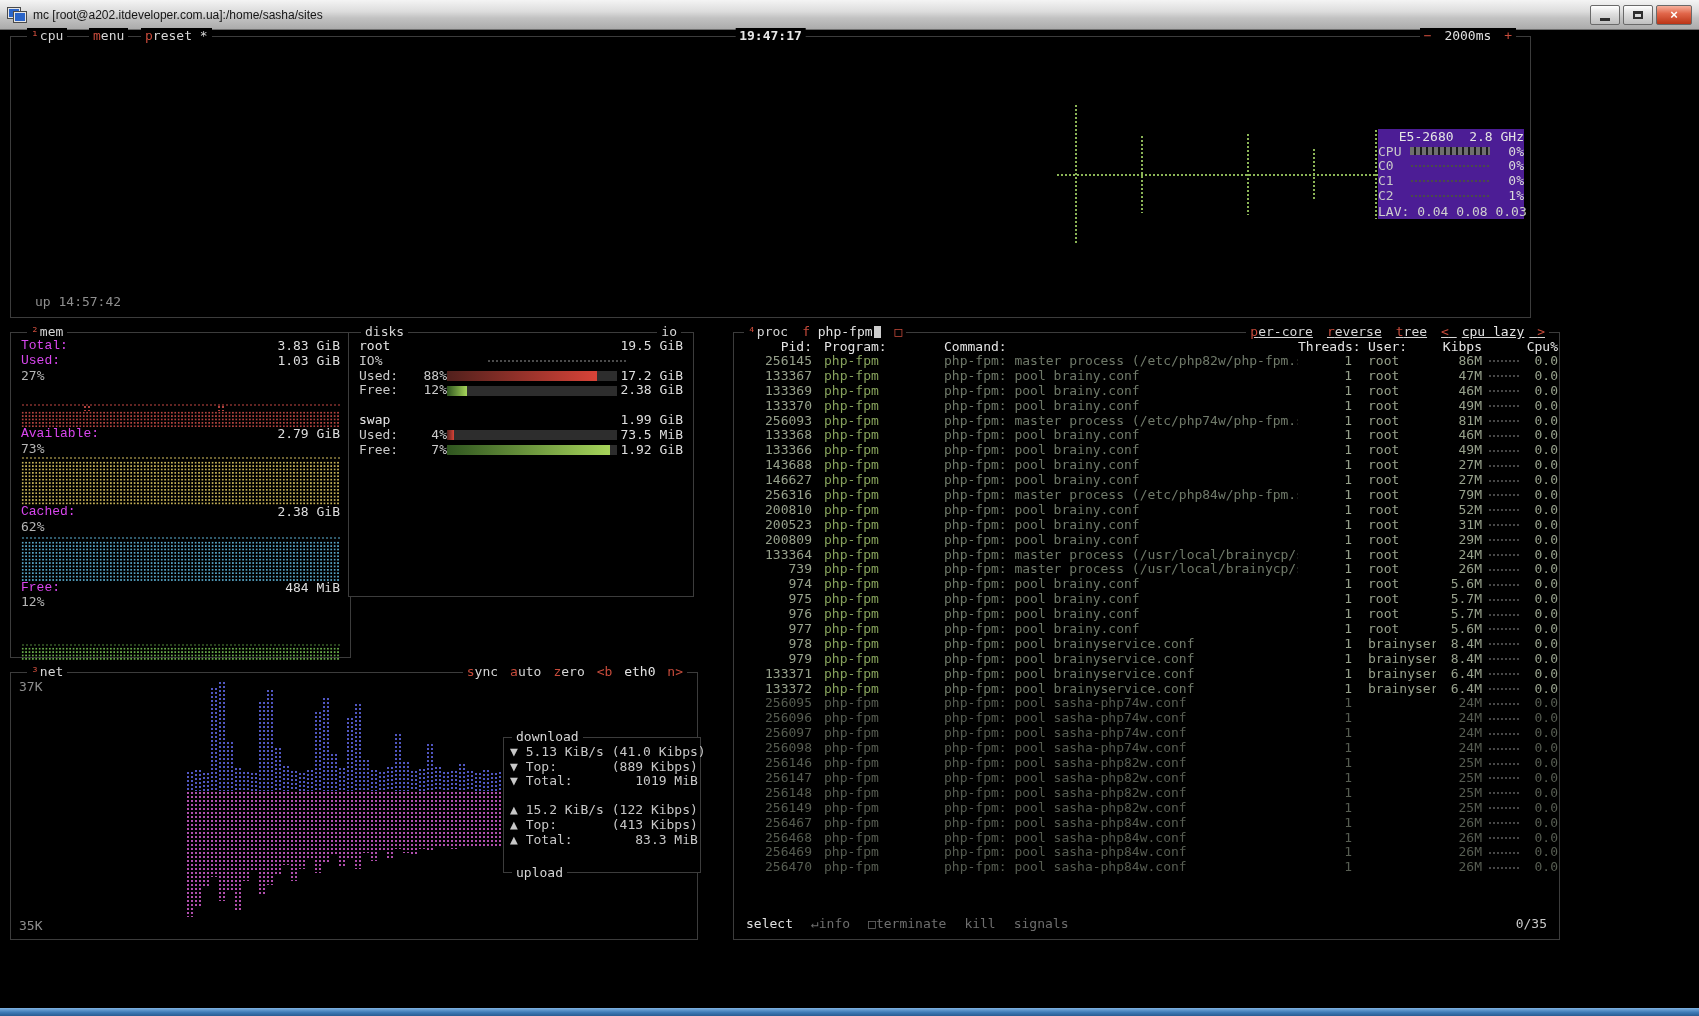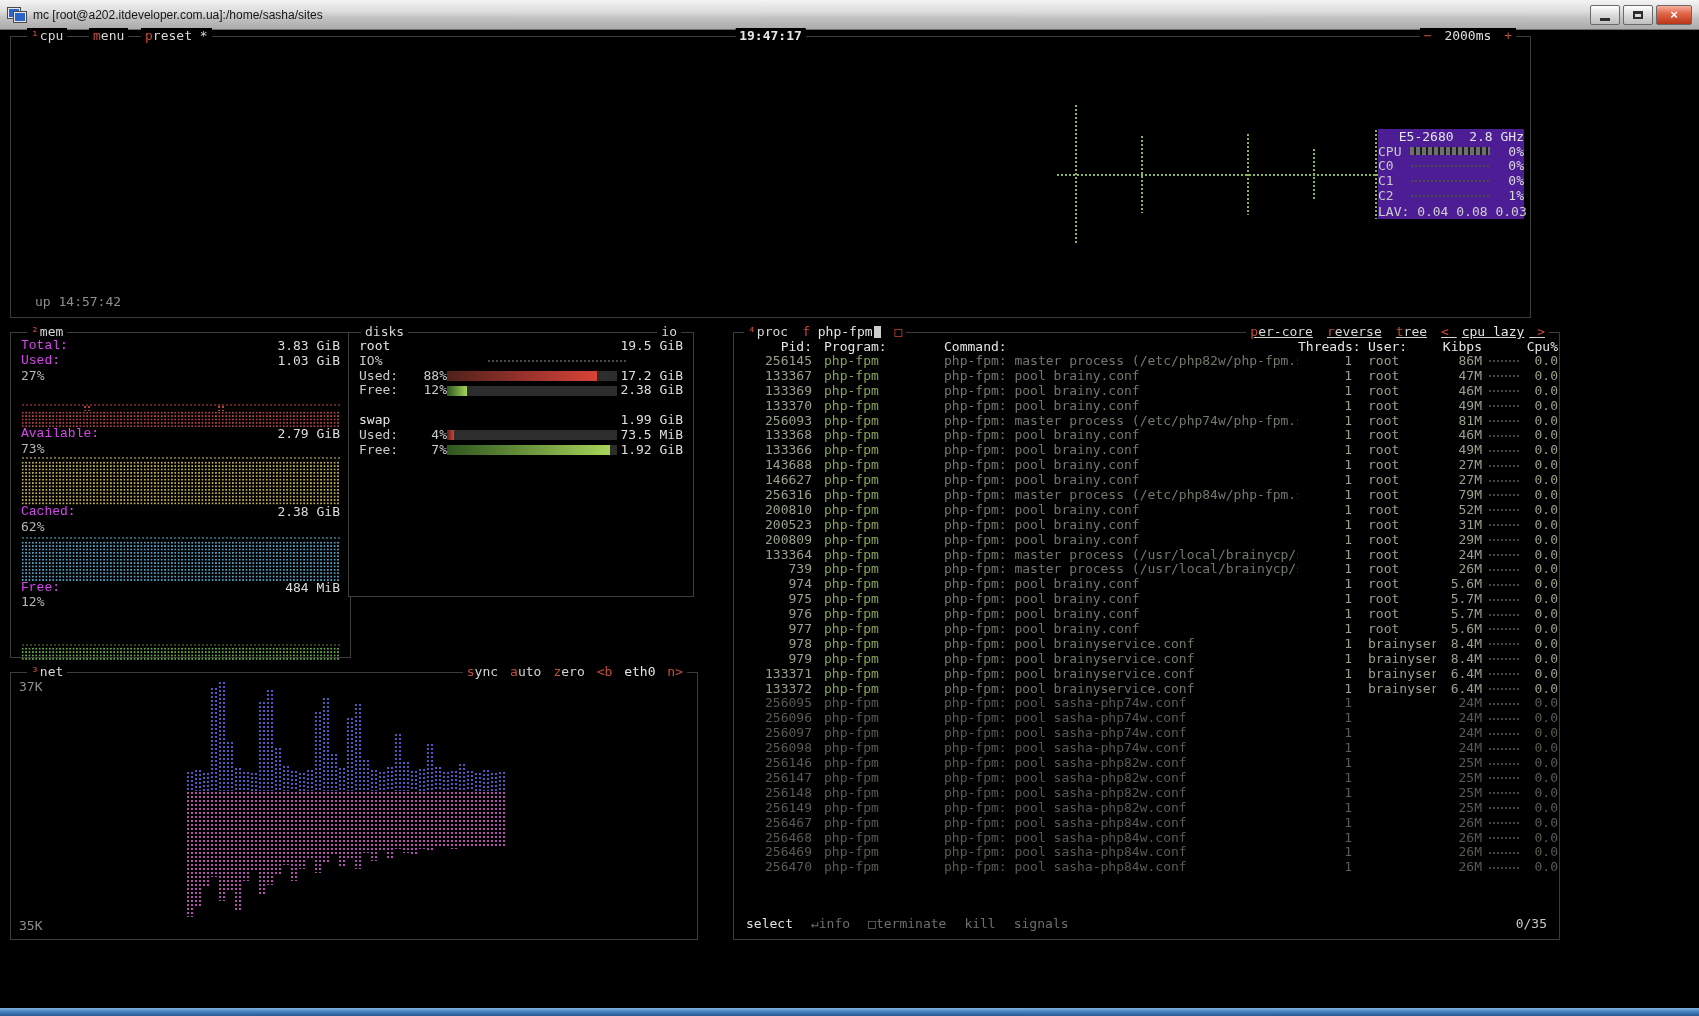--- a/index.html
+++ b/index.html
@@ -412,20 +412,31 @@
         <div class="ncol dots" style="left: 256px; width: 8px; height: 56px; top: 0px;"></div>
         <div class="ncol dots" style="left: 264px; width: 8px; height: 58px; top: 0px;"></div>
         <div class="ncol dots" style="left: 272px; width: 8px; height: 55px; top: 0px;"></div>
         <div class="ncol dots" style="left: 280px; width: 8px; height: 57px; top: 0px;"></div>
         <div class="ncol dots" style="left: 288px; width: 8px; height: 55px; top: 0px;"></div>
         <div class="ncol dots" style="left: 296px; width: 8px; height: 56px; top: 0px;"></div>
         <div class="ncol dots" style="left: 304px; width: 8px; height: 55px; top: 0px;"></div>
         <div class="ncol dots" style="left: 312px; width: 8px; height: 55px; top: 0px;"></div>
       </div>
 
+    <div class="netpanel">
+      <span class="btitle" style="left:8px">download</span>
+      <div class="np-line">▼ 5.13 KiB/s (41.0 Kibps)</div>
+      <div class="np-line">▼ Top:       (889 Kibps)</div>
+      <div class="np-line">▼ Total:        1019 MiB</div>
+      <div class="np-line"></div>
+      <div class="np-line">▲ 15.2 KiB/s (122 Kibps)</div>
+      <div class="np-line">▲ Top:       (413 Kibps)</div>
+      <div class="np-line">▲ Total:        83.3 MiB</div>
+      <span class="bbottom" style="left:8px">upload</span>
+    </div>
   </div>
 
   <div class="box" id="proc-box">
     <span class="btitle ptl">
       <span><span class="sup">⁴</span><span>proc</span></span>
       <span class="pfilter"><span class="hot">f</span> <span class="ft">php-fpm</span><span class="cursor"></span></span>
       <span class="hot">□</span>
     </span>
     <span class="btitle proc-tabs">
       <span class="hotbtn">per-core</span>

